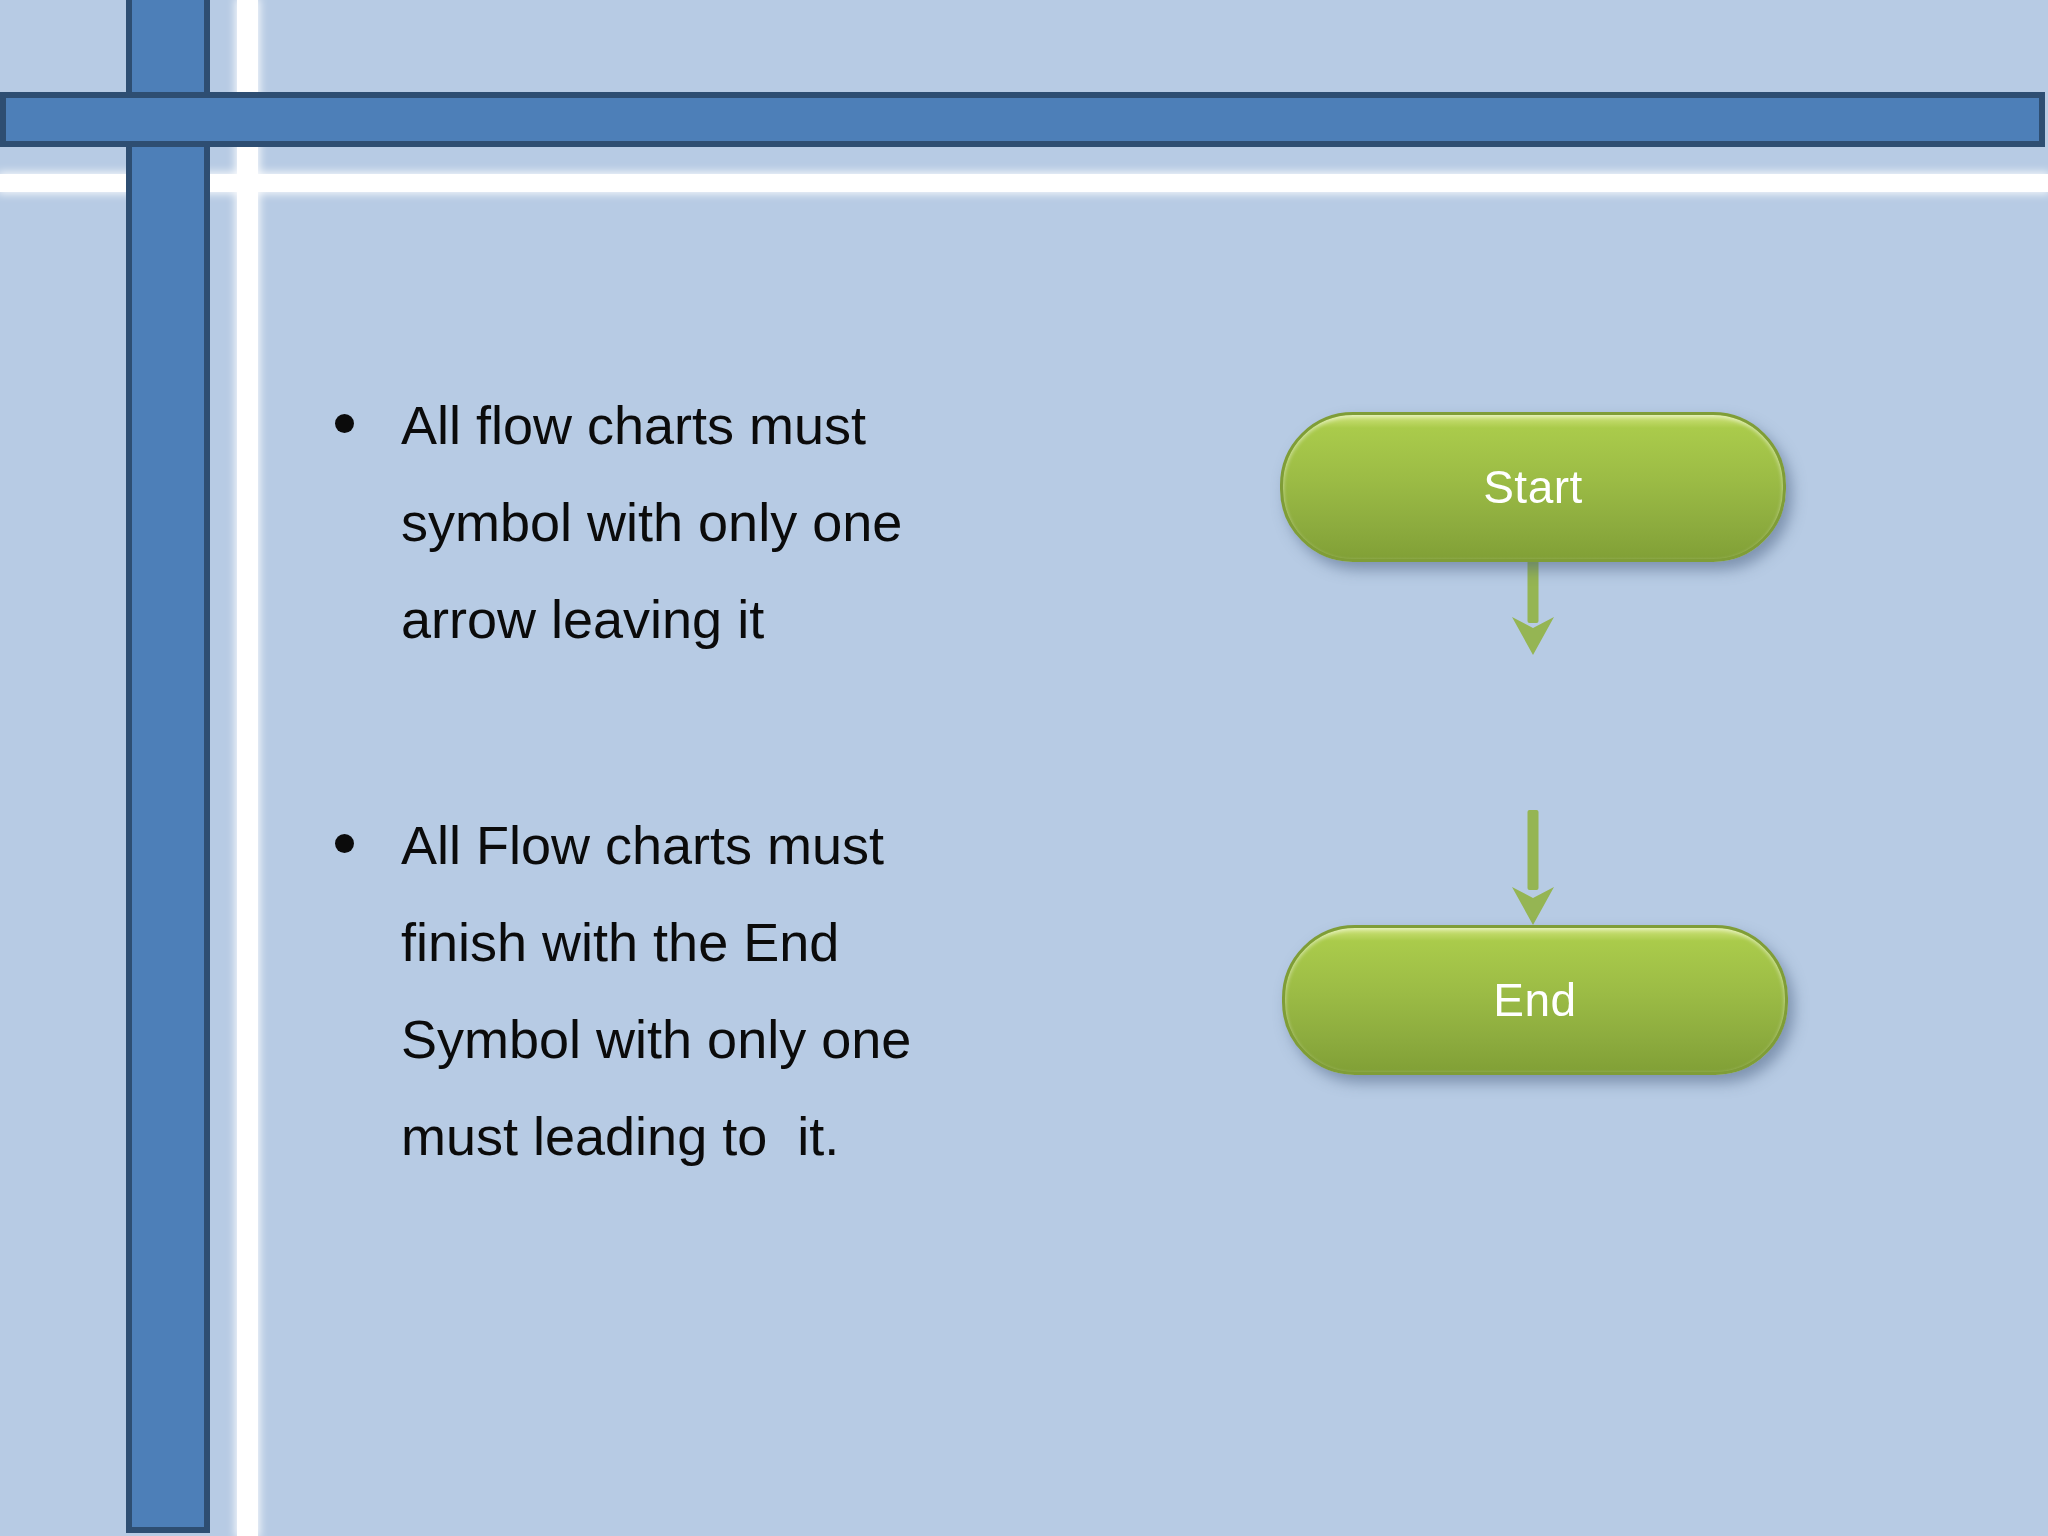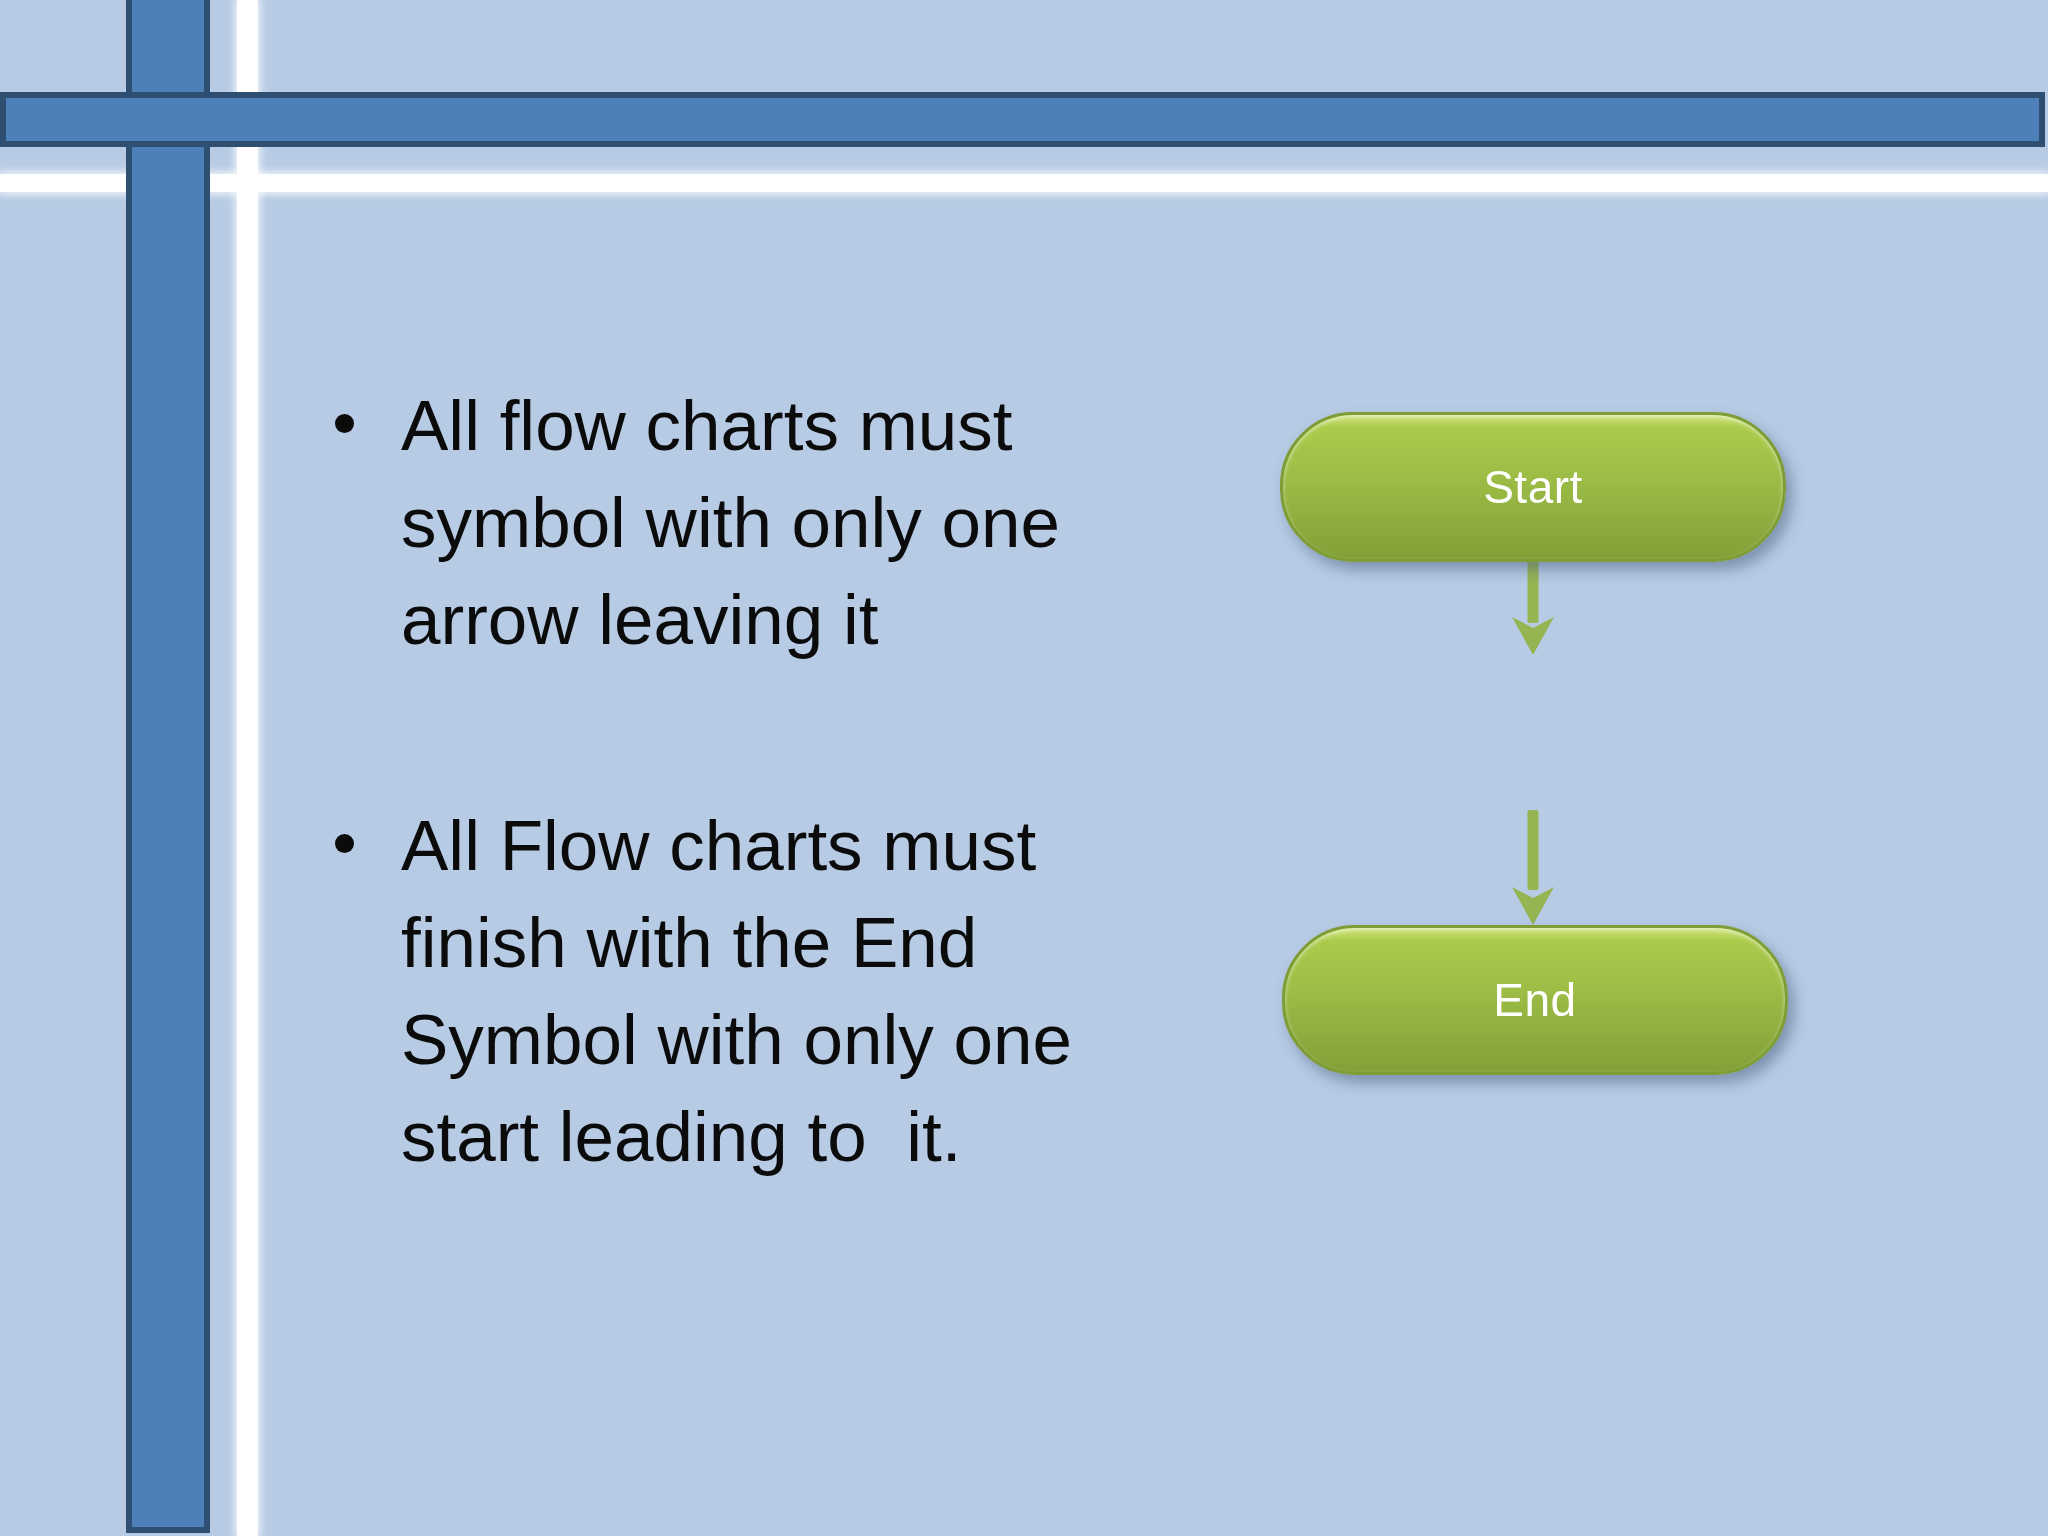--- a/index.html
+++ b/index.html
@@ -59,21 +59,21 @@
     z-index:5;
   }
   .bullets{
     position:absolute;left:300px;top:377px;width:950px;
     list-style:none;
     z-index:5;
   }
   .bullet{
     position:relative;
     padding-left:101px;
-    font-size:71px;line-height:97px;color:var(--body-text);
+    font-size:54px;line-height:97px;color:var(--body-text);
   }
   .bullet + .bullet{margin-top:129px;}
   .dot{
     position:absolute;left:35px;top:37px;
     width:19px;height:19px;border-radius:50%;
     background:var(--body-text);
   }
   .line{white-space:pre;}
   
   .node{
@@ -113,21 +113,21 @@
       <span class="dot"></span>
       <div class="line">All flow charts must</div>
       <div class="line">symbol with only one</div>
       <div class="line">arrow leaving it</div>
     </li>
     <li class="bullet">
       <span class="dot"></span>
       <div class="line">All Flow charts must</div>
       <div class="line">finish with the End</div>
       <div class="line">Symbol with only one</div>
-      <div class="line">start leading to  it.</div>
+      <div class="line">must leading to  it.</div>
     </li>
   </ul>
 
   <div class="node node-start">
     <span class="node-label">Start</span>
   </div>
 
   <svg class="arrow arrow-1" width="60" height="100" viewBox="0 0 60 100">
     <rect x="24.5" y="0" width="11" height="66" rx="2" fill="var(--arrow)"></rect>
     <polygon points="9,60 30,98 51,60 30,71" fill="var(--arrow)"></polygon>

